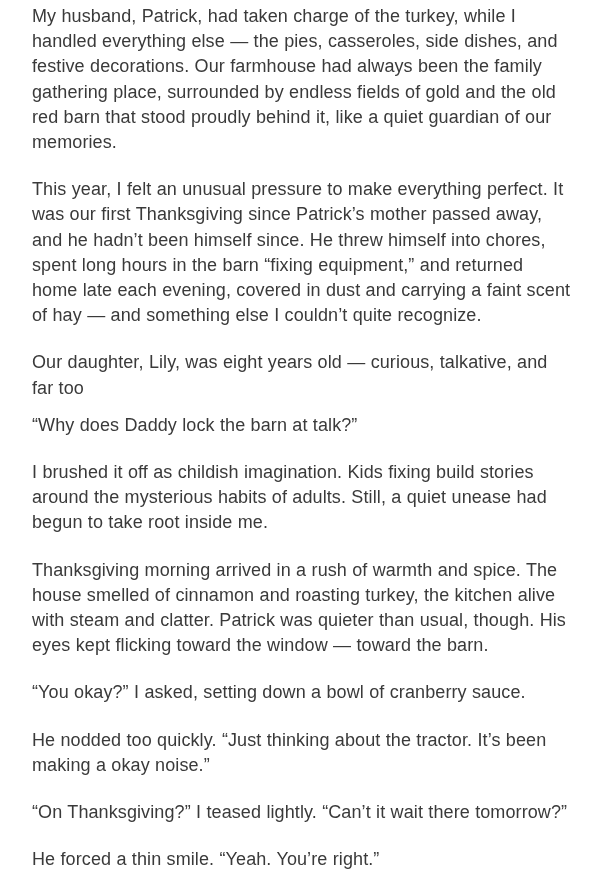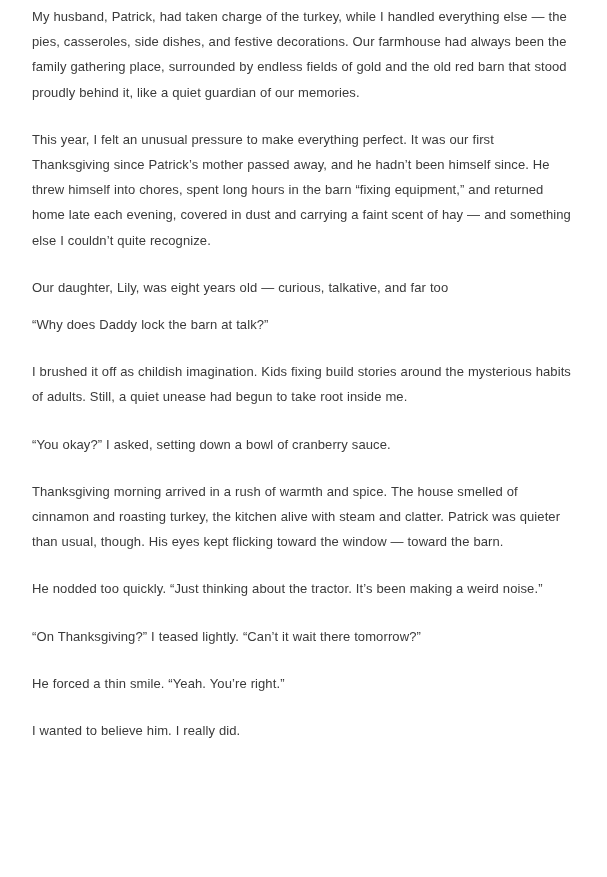--- a/index.html
+++ b/index.html
@@ -13,21 +13,21 @@
     font-family: "Liberation Sans", sans-serif;
     color: #333333;
     overflow: hidden;
   }
   .article {
     padding: 4px 34px 0 32px;
     box-sizing: border-box;
     width: 607px;
   }
   .para {
-    font-size: 13px;
+    font-size: 18px;
     line-height: 25.2px;
     color: #3a3a3a;
     margin: 0 0 22px 0;
     letter-spacing: 0.1px;
     text-align: left;
     word-spacing: 0.2px;
   }
   .para:last-child {
     margin-bottom: 17px;
   }
@@ -45,25 +45,25 @@
 
   <p class="para">This year, I felt an unusual pressure to make everything perfect. It was our first Thanksgiving since Patrick’s mother passed away, and he hadn’t been himself since. He threw himself into chores, spent long hours in the barn “fixing equipment,” and returned home late each evening, covered in dust and carrying a faint scent of hay — and something else I couldn’t quite recognize.</p>
 
   <p class="para">
     <span class="line">Our daughter, Lily, was eight years old — curious, talkative, and far too</span>
     <span class="line">“Why does Daddy lock the barn at talk?”</span>
   </p>
 
   <p class="para">I brushed it off as childish imagination. Kids fixing build stories around the mysterious habits of adults. Still, a quiet unease had begun to take root inside me.</p>
 
+  <p class="para">Thanksgiving morning arrived in a rush of warmth and spice. The house smelled of cinnamon and roasting turkey, the kitchen alive with steam and clatter. Patrick was quieter than usual, though. His eyes kept flicking toward the window — toward the barn.</p>
+
   <p class="para">“You okay?” I asked, setting down a bowl of cranberry sauce.</p>
 
-  <p class="para">Thanksgiving morning arrived in a rush of warmth and spice. The house smelled of cinnamon and roasting turkey, the kitchen alive with steam and clatter. Patrick was quieter than usual, though. His eyes kept flicking toward the window — toward the barn.</p>
-
-  <p class="para">He nodded too quickly. “Just thinking about the tractor. It’s been making a weird noise.”</p>
+  <p class="para">He nodded too quickly. “Just thinking about the tractor. It’s been making a okay noise.”</p>
 
   <p class="para">“On Thanksgiving?” I teased lightly. “Can’t it wait there tomorrow?”</p>
 
   <p class="para">He forced a thin smile. “Yeah. You’re right.”</p>
 
   <p class="para">I wanted to believe him. I really did.</p>
 
 </div>
 
 </body></html>

